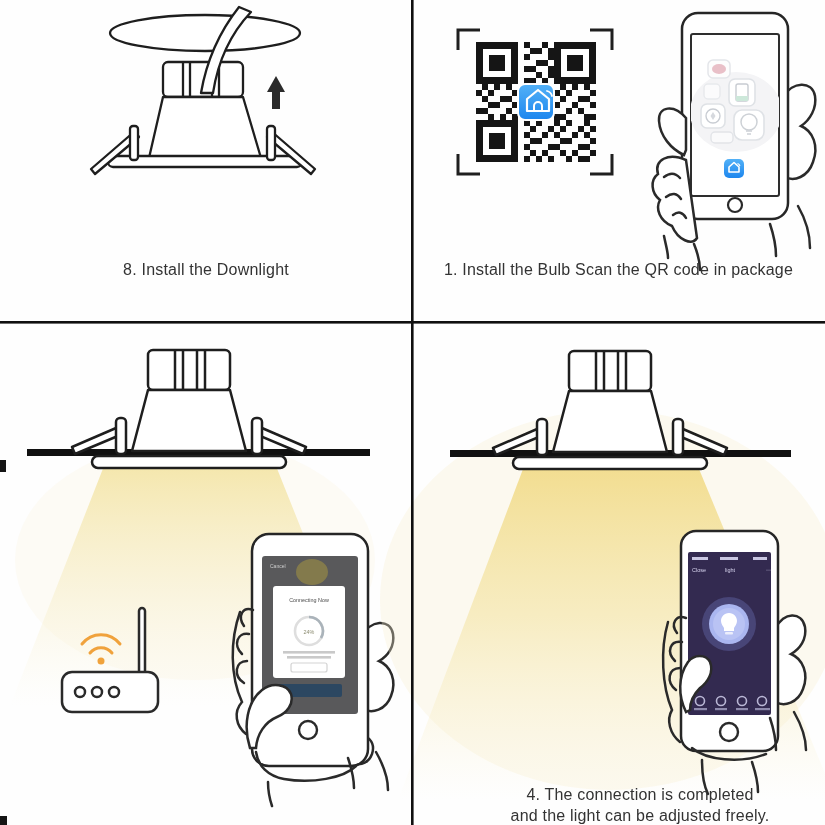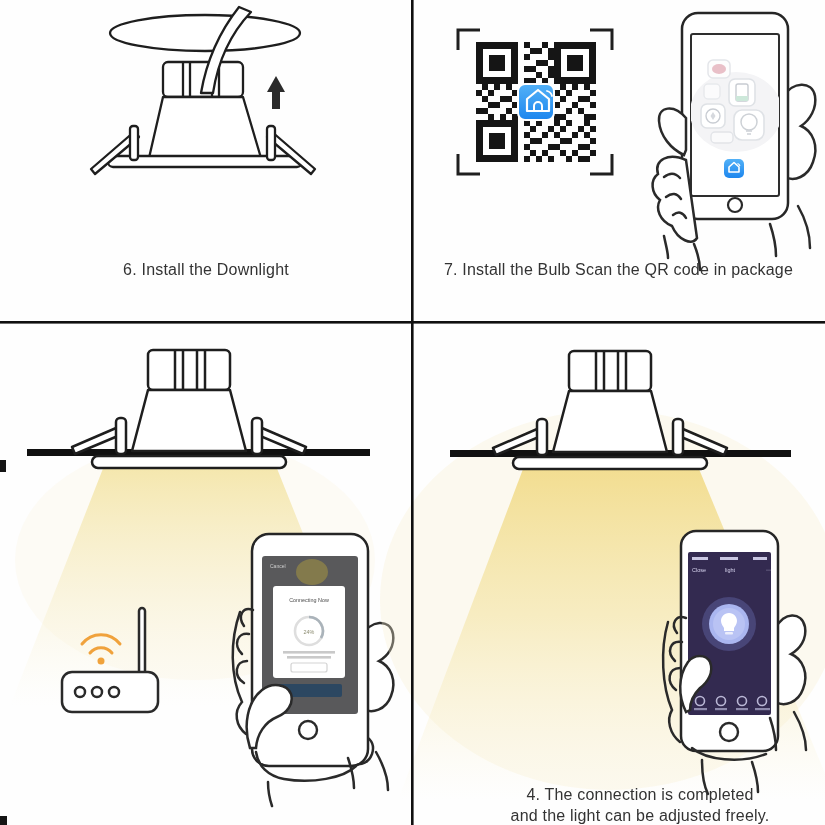--- a/index.html
+++ b/index.html
@@ -232,24 +232,24 @@
       </g>
     </g>
   </g>
 
   <rect x="411" y="0" width="2.6" height="825" fill="#101010"></rect>
   <rect x="0" y="321" width="825" height="2.6" fill="#101010"></rect>
   <rect x="0" y="460" width="6" height="12" fill="#151515"></rect>
   <rect x="0" y="816" width="7" height="9" fill="#151515"></rect>
 </svg>
 
-<div class="caption" style="left:41px;top:259px;width:330px;">6. Install the Downlight</div>
+<div class="caption" style="left:41px;top:259px;width:330px;">8. Install the Downlight</div>
 
 <div class="caption" style="left:417px;top:259px;width:403px;">
-  <div>7. Install the Bulb Scan the QR code in package</div>
+  <div>1. Install the Bulb Scan the QR code in package</div>
 </div>
 
 
 <div class="caption" style="left:445px;top:784px;width:390px;">
   <div>4. The connection is completed</div>
   <div>and the light can be adjusted freely.</div>
 </div>
 
 </div>
 

